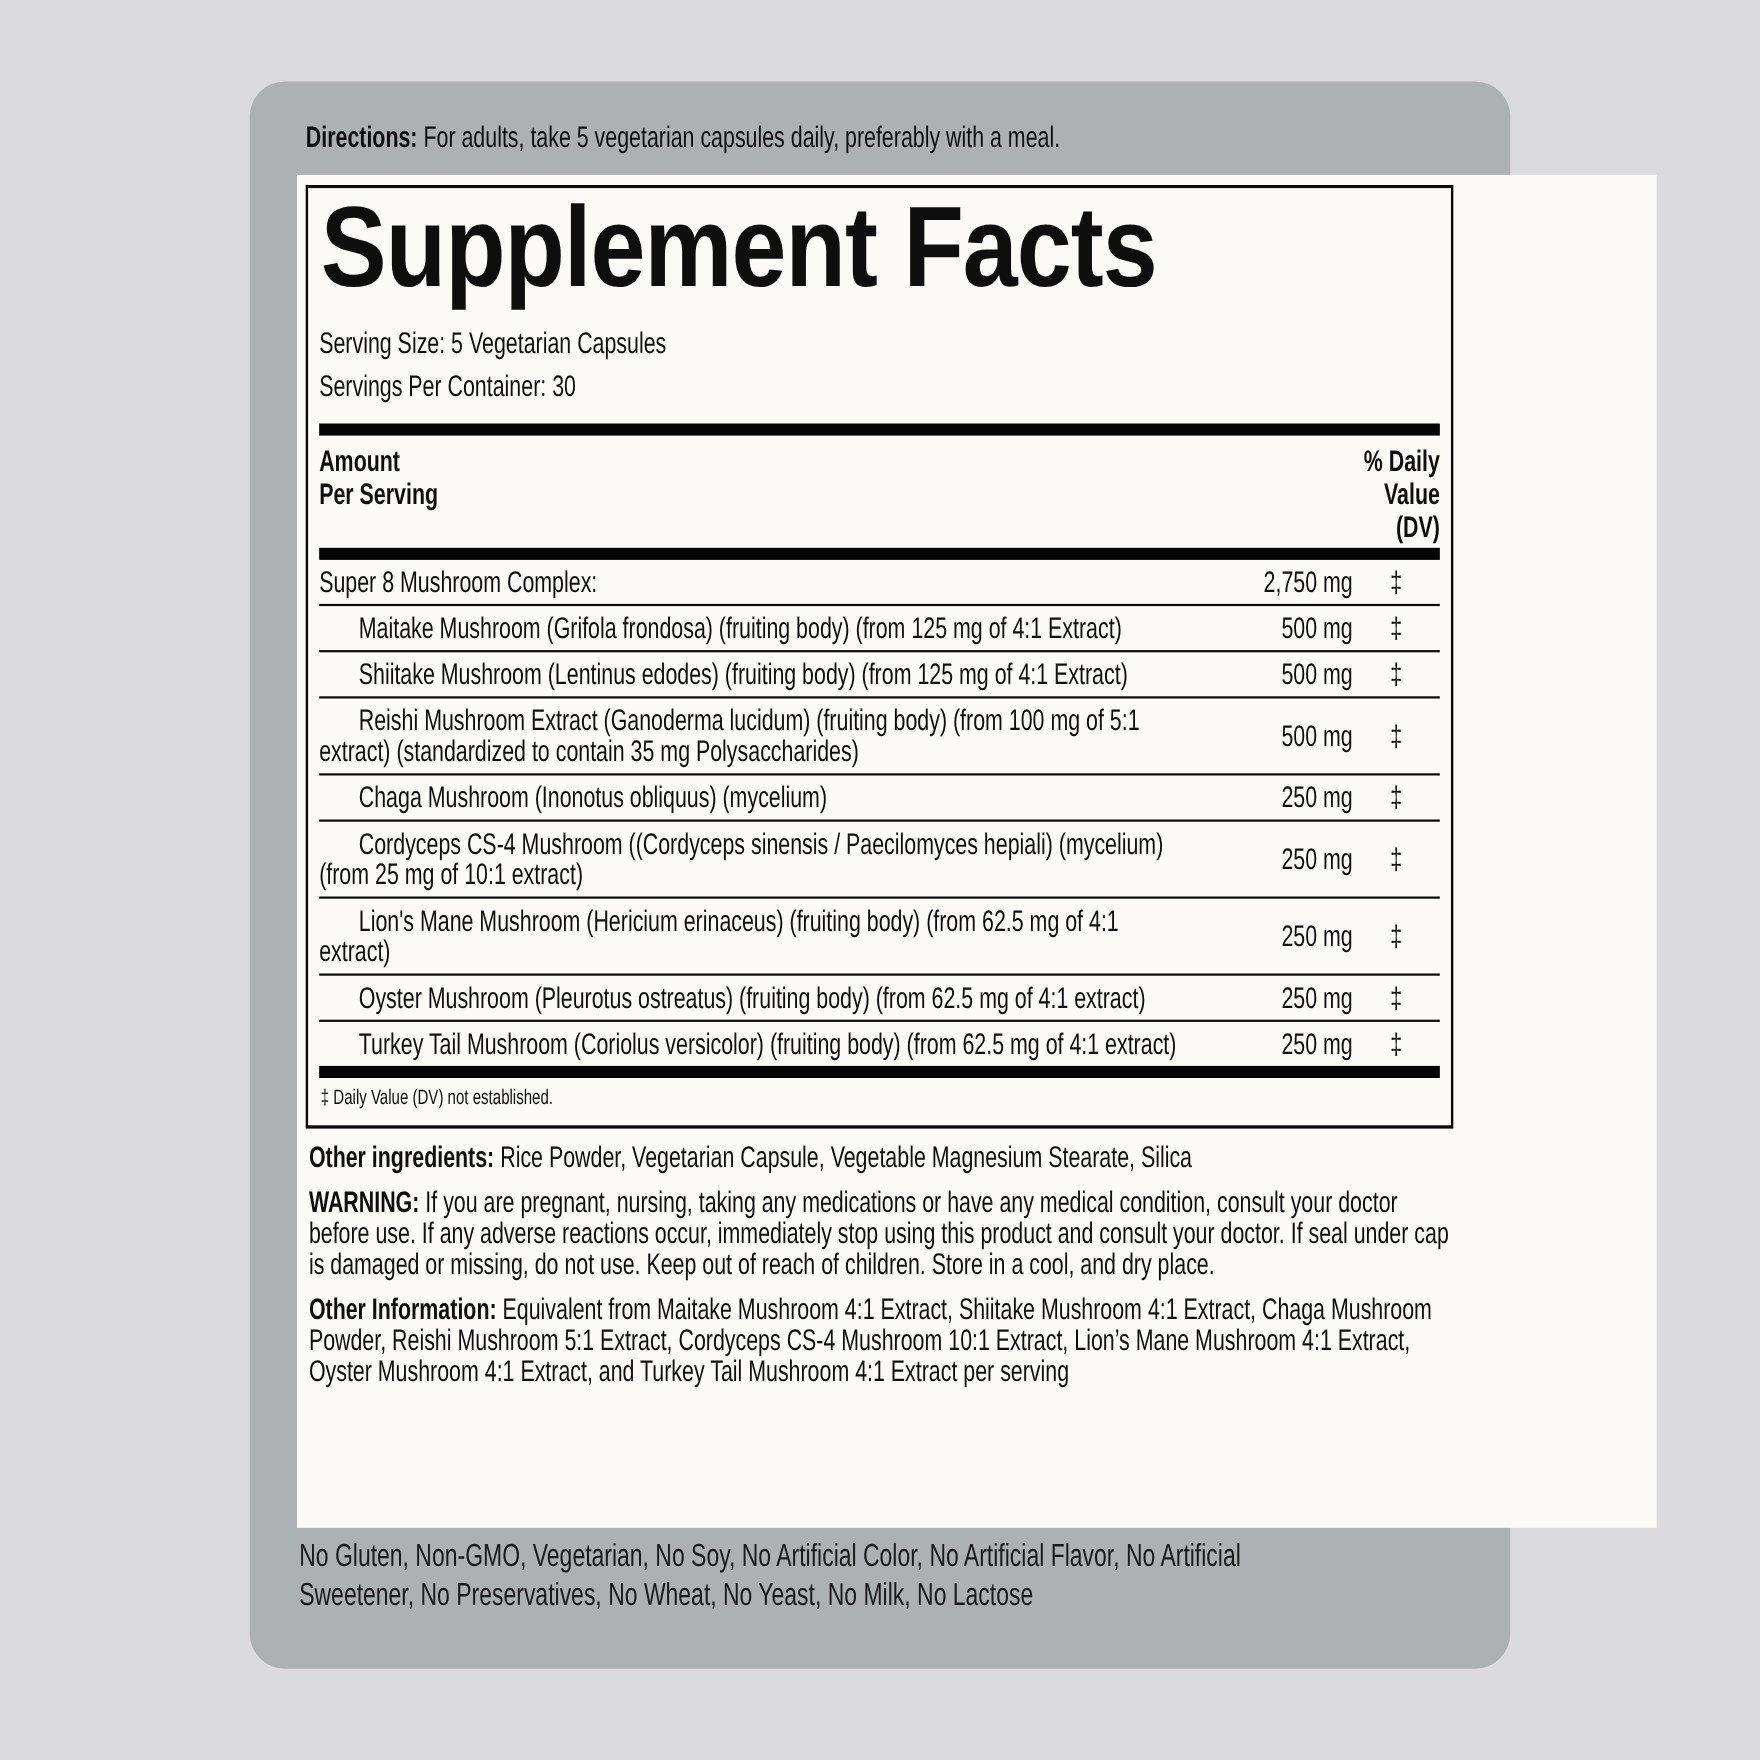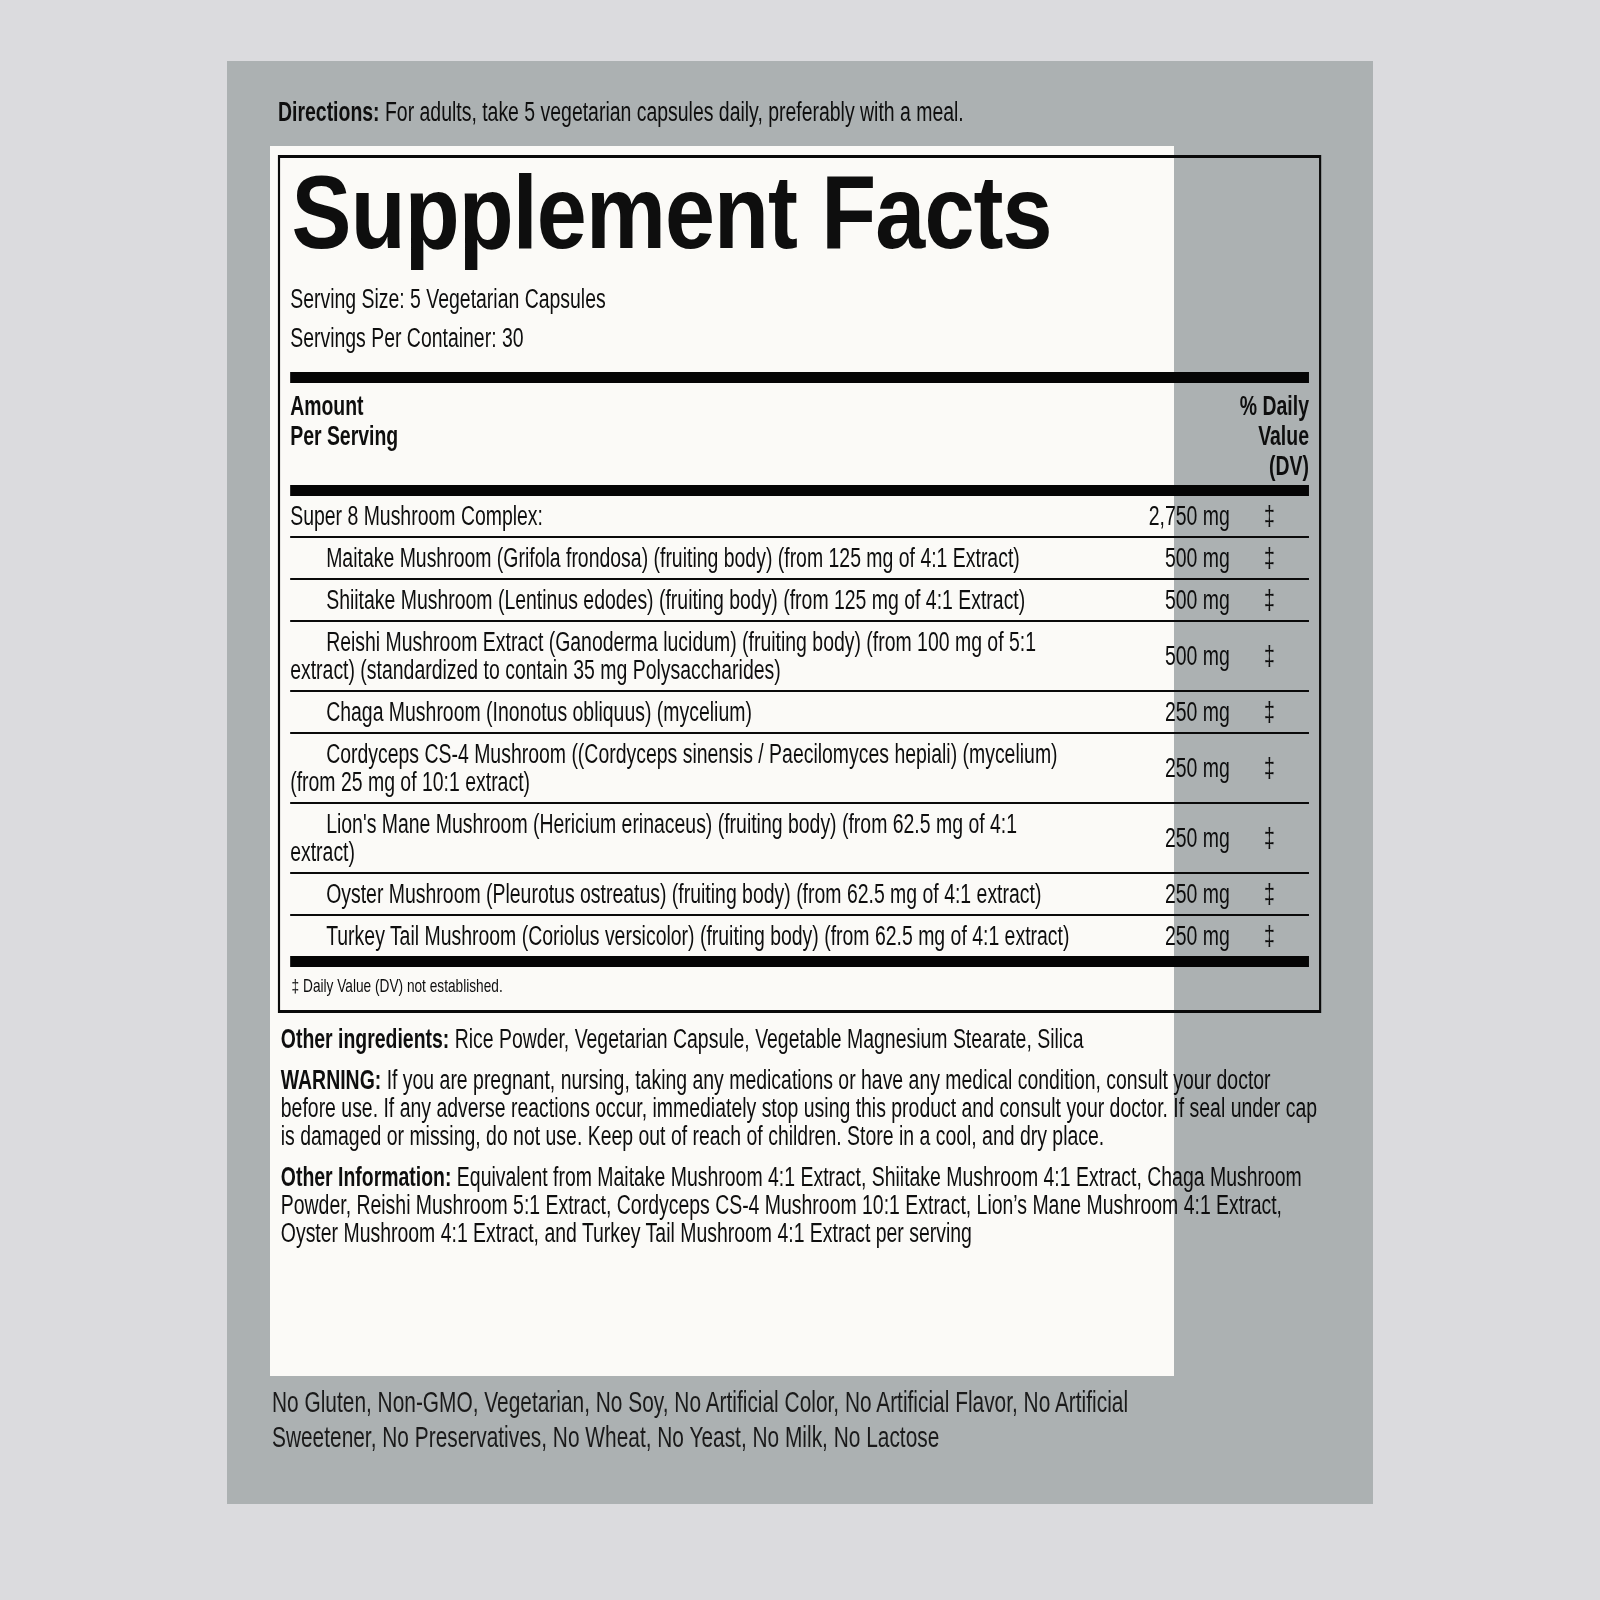--- a/index.html
+++ b/index.html
@@ -3,34 +3,35 @@
 <meta charset="utf-8">
 <style>
   html,body{margin:0;padding:0;}
   body{
     width:1600px;height:1600px;position:relative;
     background:#dbdbde;
     font-family:"Liberation Sans", sans-serif;
     color:#0e0e0e;
   }
   .panel{
-    position:absolute;left:227px;top:61px;width:1146px;height:1443px;
+    position:absolute;left:227px;top:74px;width:1146px;height:1443px;
     background:#acb1b2;
+    border-radius:32px;
   }
   
   .squeeze{transform:scaleX(0.72);transform-origin:left top;}
 
   .directions-wrap{
     position:absolute;left:51px;top:36px;width:1200px;
     font-size:27px;line-height:30px;white-space:nowrap;
   }
   .b{font-weight:bold;}
 
   .label{
-    position:absolute;left:43px;top:85px;width:904px;height:1230px;
+    position:absolute;left:43px;top:85px;width:1236px;height:1230px;
     background:#fbfaf7;
   }
   .label .squeeze{width:1472px;}
 
   .facts-box{
     margin:9px 11px 0 11px;width:1449px;box-sizing:border-box;
     border:3px solid #0a0a0a;
     padding:0 14px;
   }
   .title{

